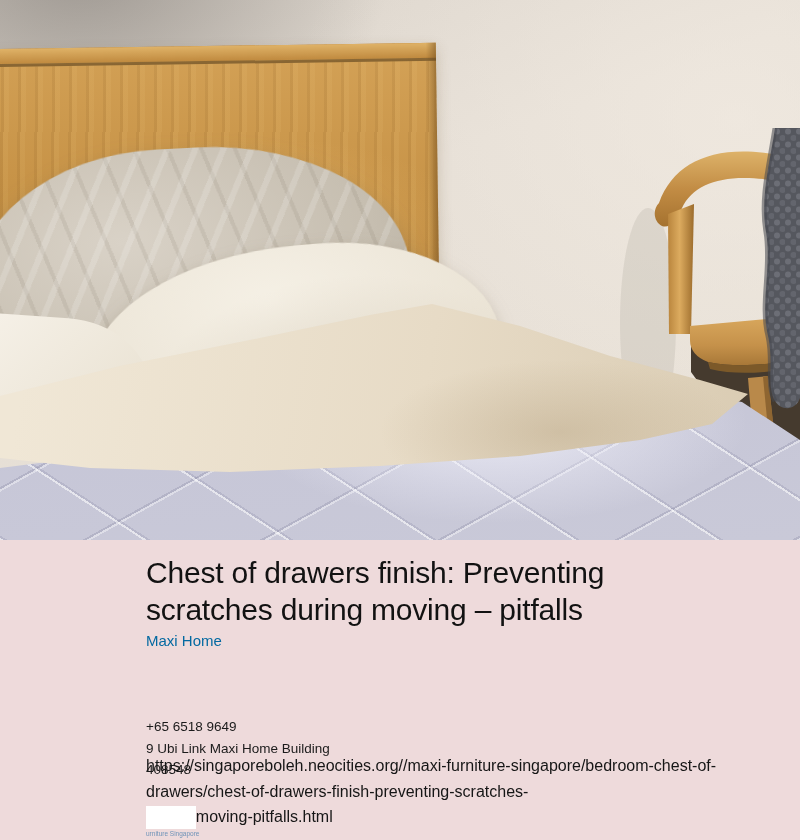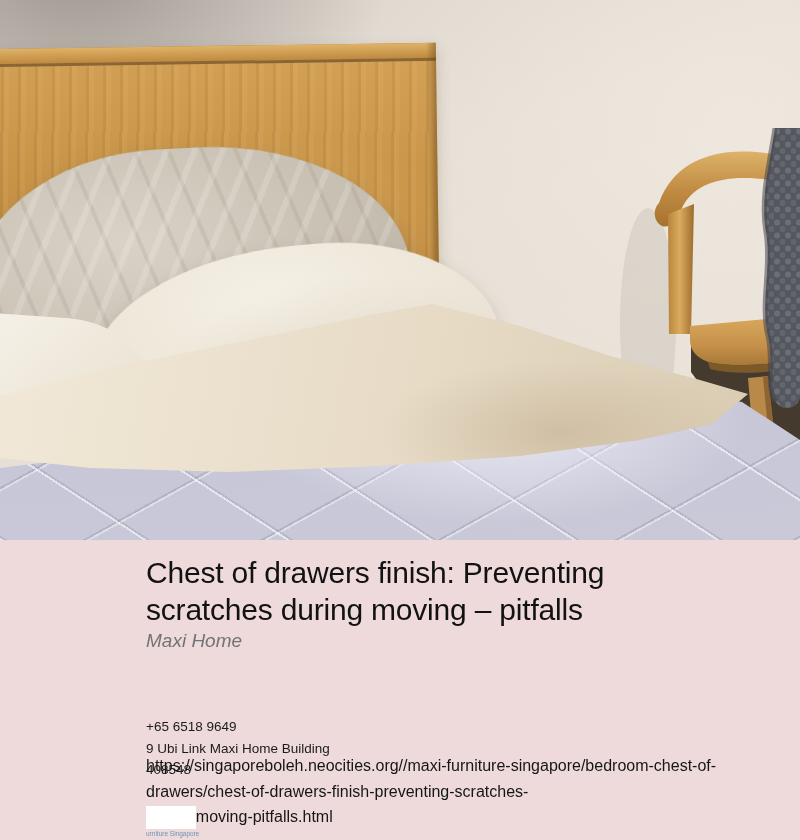--- a/index.html
+++ b/index.html
@@ -79,21 +79,21 @@
       radial-gradient(ellipse 220px 90px at 53% 32%, rgba(189,170,140,0.35), rgba(189,170,140,0) 55%),
       linear-gradient(100deg,#f0e7d6 10%,#e7dbc6 55%,#d9cbb2 95%);
     filter:drop-shadow(0 10px 12px rgba(115,100,85,0.40));
   }
   
   .info{position:absolute;left:16px;top:540px;width:800px;height:244px;background:#eedadb;}
   .info h1{
     position:absolute;left:130px;top:14px;width:590px;margin:0;
     font-size:30px;line-height:37px;font-weight:400;color:#121212;letter-spacing:-0.2px;
   }
-  .publisher{position:absolute;left:130px;top:89px;font-size:19px;line-height:24px;color:#737373;font-style:italic;}
+  .publisher{position:absolute;left:130px;top:89px;font-size:15px;line-height:24px;color:#0369a1;}
   .contact{position:absolute;left:130px;top:132px;font-size:13.5px;line-height:21.5px;color:#1b1b1b;margin-top:44px;}
   .url{position:absolute;left:130px;top:213px;font-size:16px;line-height:25.5px;color:#161616;}
   .thumb{position:absolute;left:130px;top:266px;width:50px;cursor:pointer;}
   .thumb-img{width:50px;height:23px;background:#ffffff;}
   .thumb-caption{
     font-size:6.5px;line-height:9px;color:#6e93b8;white-space:nowrap;
   }
 </style>
 </head>
 <body>

